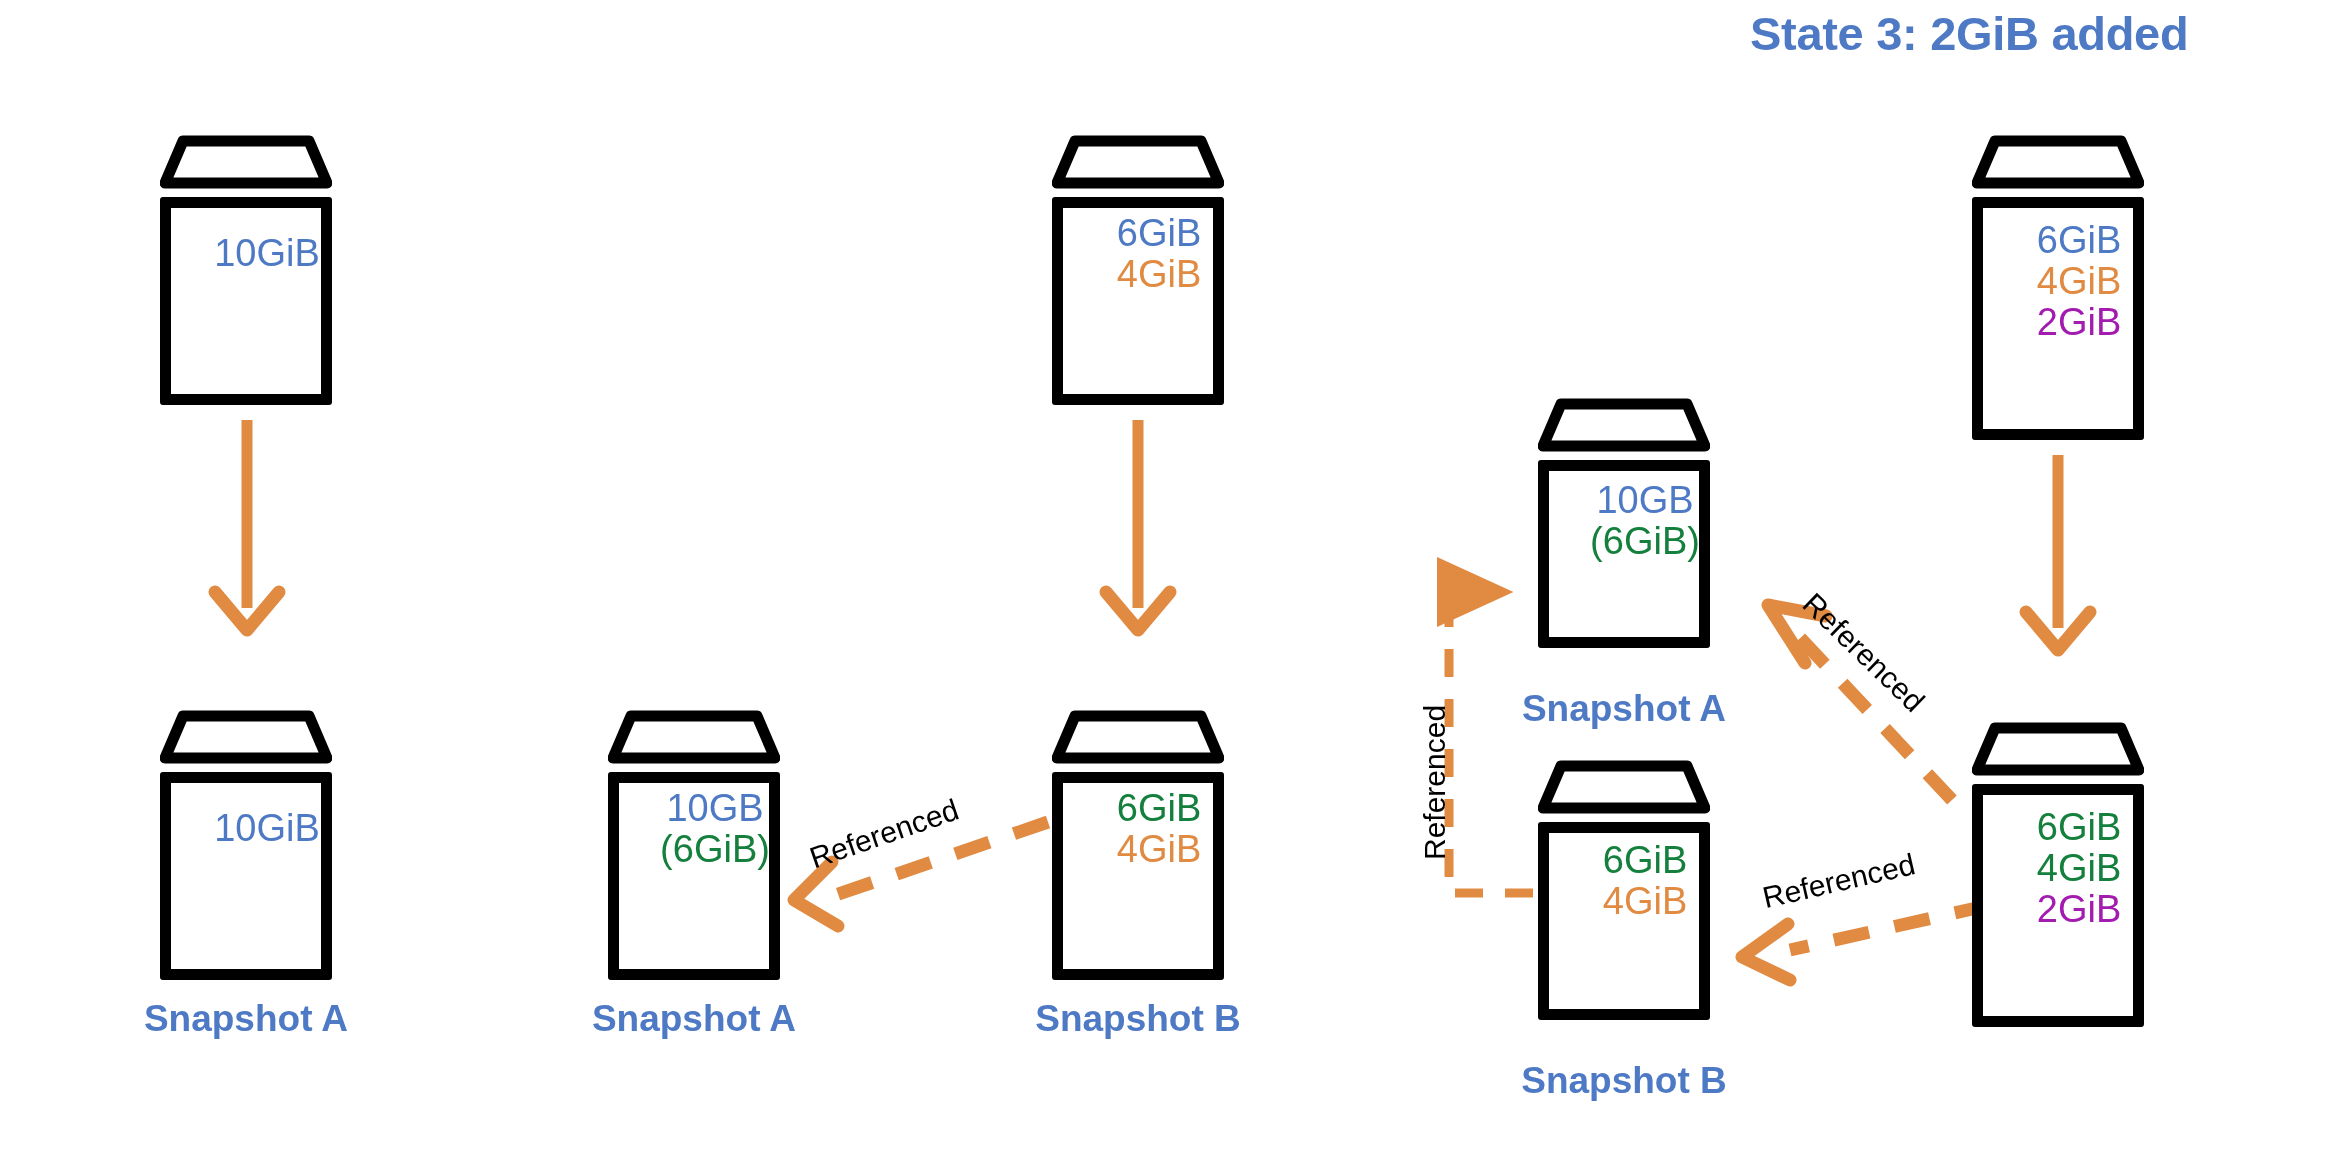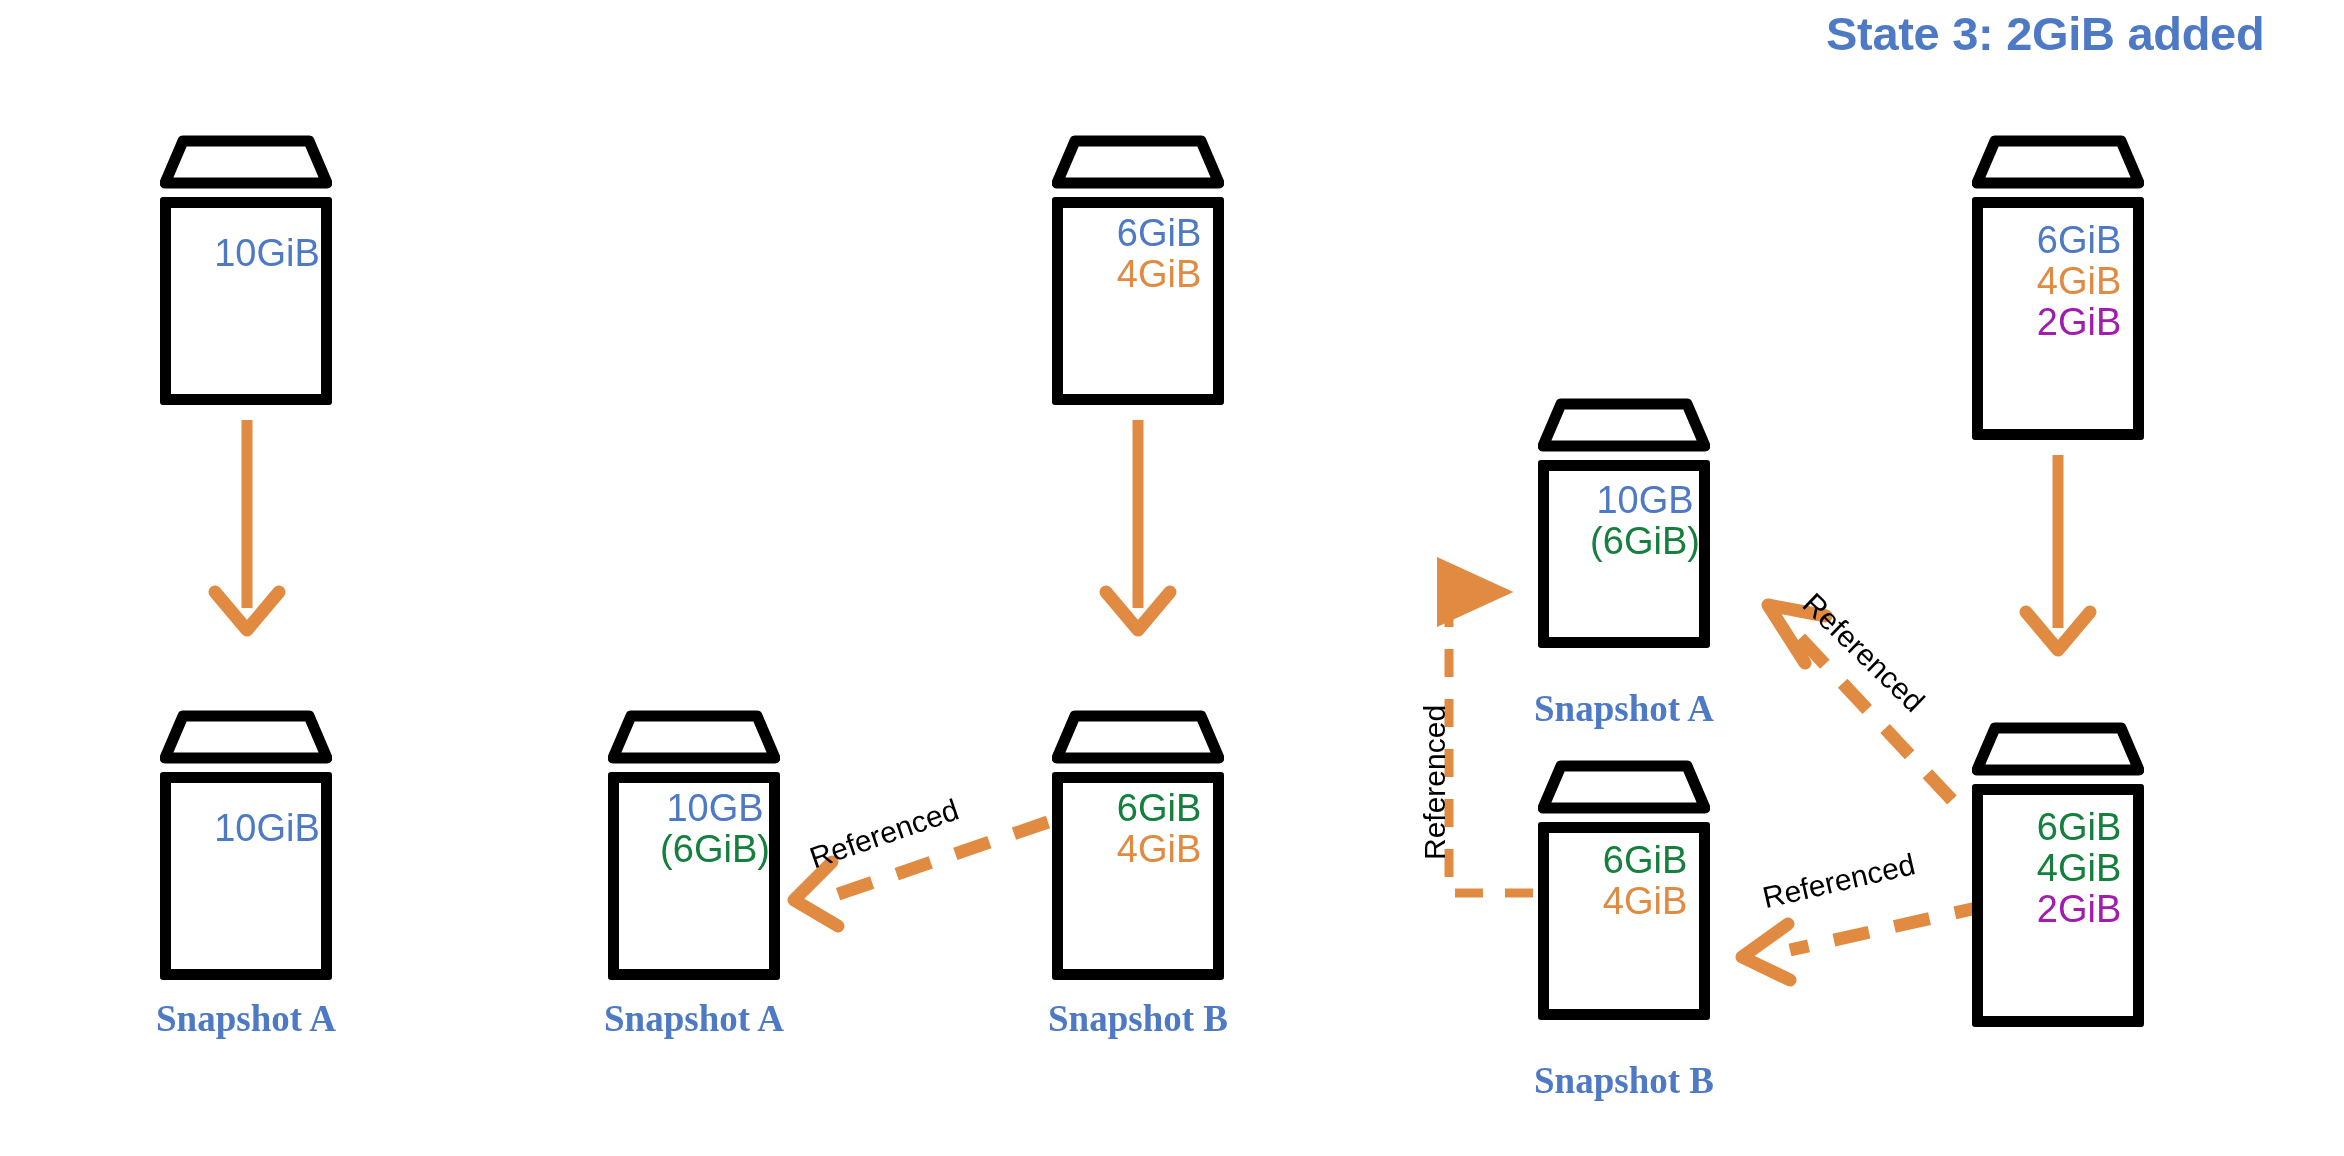--- a/index.html
+++ b/index.html
@@ -71,21 +71,21 @@
   }
   .bucket .lines .ln { display: block; }
   .c-blue   { color: #4E79C4; }
   .c-orange { color: #E08A42; }
   .c-gray   { color: #a21caf; }
   .c-black  { color: #15803d; }
 
   
   .snap-label {
     position: absolute;
-    font-family: Liberation Serif, serif;
+    font-family: Liberation Sans, sans-serif;
     font-weight: bold;
     font-size: 37px;
     line-height: 1;
     color: #4E79C4;
     white-space: nowrap;
     text-align: center;
   }
 
   
   .ref-label {
@@ -96,21 +96,21 @@
     color: #000000;
     white-space: nowrap;
     transform-origin: 0 0;
   }
 </style>
 </head>
 <body>
 
 <div id="stage">
 
-  <div class="state-title" style="left:1826px; top:10px;">State 3: 2GiB added</div>
+  <div class="state-title" style="left:1750px; top:10px;">State 3: 2GiB added</div>
 
   <svg id="overlay" viewBox="0 0 2344 1156">
     <defs>
       <marker id="tri-orange" markerWidth="9" markerHeight="9" refX="7" refY="4.5" orient="auto" markerUnits="strokeWidth">
         <path d="M0,0.6 L8.5,4.5 L0,8.4 Z" fill="#E08A42"></path>
       </marker>
     </defs>
 
     <g>
       <line x1="247" y1="420" x2="247" y2="608" stroke="#E08A42" stroke-width="11"></line>

